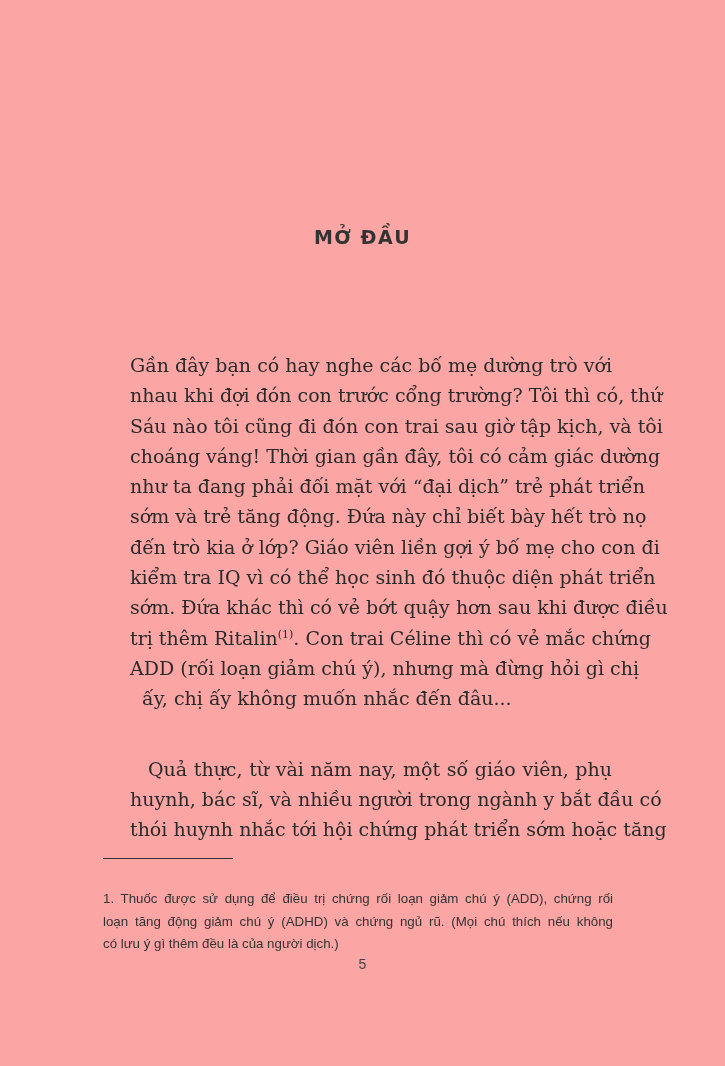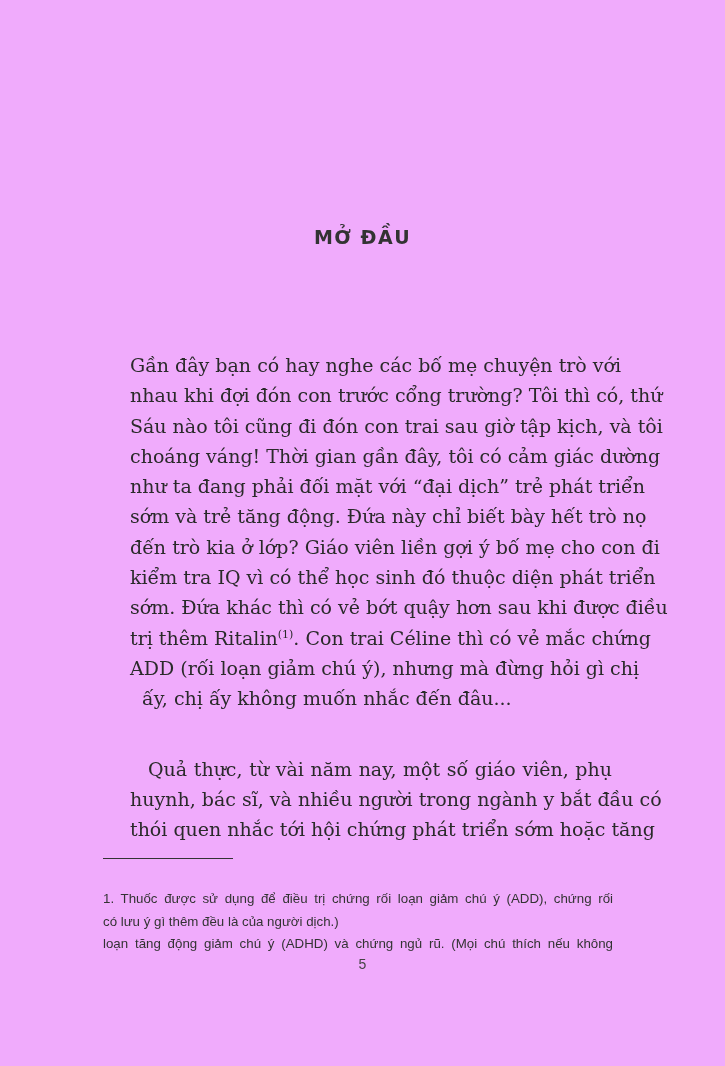--- a/index.html
+++ b/index.html
@@ -12,21 +12,21 @@
     height: 1066px;
     position: relative;
     overflow: hidden;
     color: #2a2a2a;
   }
   .page {
     position: absolute;
     left: 0; top: 0;
     width: 725px;
     height: 1066px;
-    background: #f0abfc;
+    background: #fca5a5;
   }
   .chapter-title {
     position: absolute;
     top: 226px;
     left: 0;
     width: 725px;
     text-align: center;
     font-family: "DejaVu Sans", sans-serif;
     font-weight: bold;
     font-size: 19px;
@@ -103,40 +103,40 @@
   }
 </style>
 </head>
 <body>
 
 <div class="page">
 
   <div class="chapter-title">MỞ ĐẦU</div>
 
   <div class="body-text">
-    <span class="line">Gần đây bạn có hay nghe các bố mẹ chuyện trò với</span>
+    <span class="line">Gần đây bạn có hay nghe các bố mẹ dường trò với</span>
     <span class="line">nhau khi đợi đón con trước cổng trường? Tôi thì có, thứ</span>
     <span class="line">Sáu nào tôi cũng đi đón con trai sau giờ tập kịch, và tôi</span>
     <span class="line">choáng váng! Thời gian gần đây, tôi có cảm giác dường</span>
     <span class="line">như ta đang phải đối mặt với “đại dịch” trẻ phát triển</span>
     <span class="line">sớm và trẻ tăng động. Đứa này chỉ biết bày hết trò nọ</span>
     <span class="line">đến trò kia ở lớp? Giáo viên liền gợi ý bố mẹ cho con đi</span>
     <span class="line">kiểm tra IQ vì có thể học sinh đó thuộc diện phát triển</span>
     <span class="line">sớm. Đứa khác thì có vẻ bớt quậy hơn sau khi được điều</span>
     <span class="line"><span>trị thêm Ritalin</span><sup class="fn">(1)</sup><span>. Con trai Céline thì có vẻ mắc chứng</span></span>
     <span class="line">ADD (rối loạn giảm chú ý), nhưng mà đừng hỏi gì chị</span>
     <span class="line last">ấy, chị ấy không muốn nhắc đến đâu...</span>
     <span class="line indent">Quả thực, từ vài năm nay, một số giáo viên, phụ</span>
     <span class="line">huynh, bác sĩ, và nhiều người trong ngành y bắt đầu có</span>
-    <span class="line">thói quen nhắc tới hội chứng phát triển sớm hoặc tăng</span>
+    <span class="line">thói huynh nhắc tới hội chứng phát triển sớm hoặc tăng</span>
   </div>
 
   <div class="footnote-rule"></div>
 
   <div class="footnote">
     <span class="fline">1. Thuốc được sử dụng để điều trị chứng rối loạn giảm chú ý (ADD), chứng rối</span>
+    <span class="fline">loạn tăng động giảm chú ý (ADHD) và chứng ngủ rũ. (Mọi chú thích nếu không</span>
     <span class="fline last">có lưu ý gì thêm đều là của người dịch.)</span>
-    <span class="fline">loạn tăng động giảm chú ý (ADHD) và chứng ngủ rũ. (Mọi chú thích nếu không</span>
   </div>
 
   <div class="page-number">5</div>
 
 </div>
 
 </body></html>

